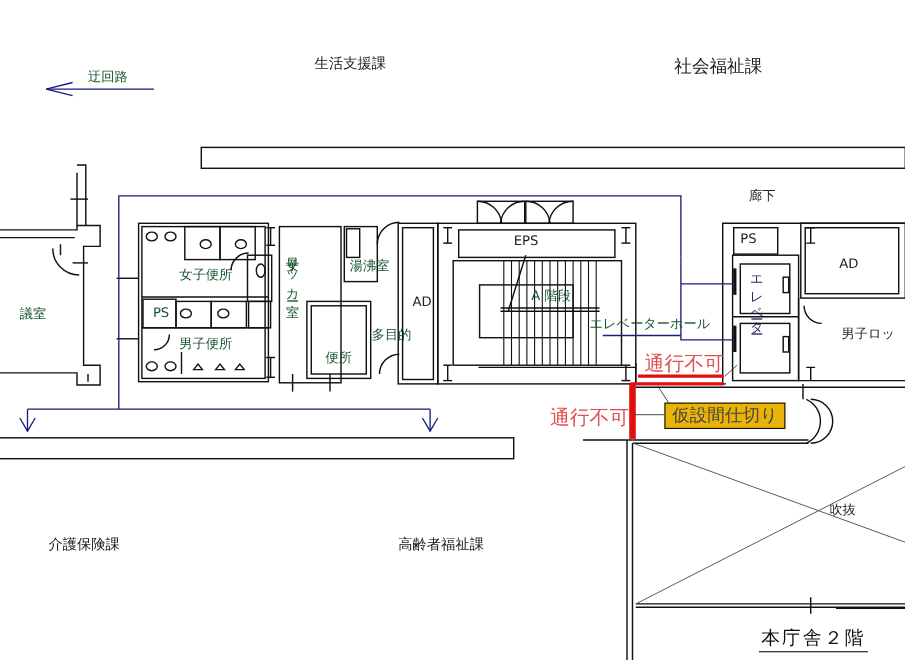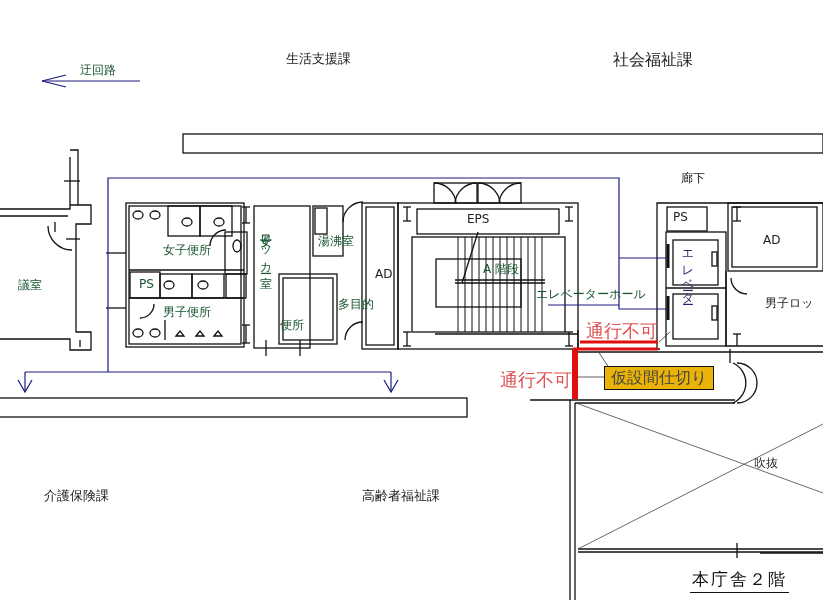--- a/index.html
+++ b/index.html
@@ -211,21 +211,21 @@
 
 <div class="lbl gray" style="left:80px;top:64px;">迂回路</div>
 
 <div class="lbl gray" style="left:0px;top:279px;margin-left:18px;">議室</div>
 <div class="lbl gray" style="left:163px;top:244px;">女子便所</div>
 <div class="lbl gray" style="left:163px;top:306px;">男子便所</div>
 <div class="lbl gray" style="left:139px;top:278px;">PS</div>
 <div class="lbl gray vert" style="left:260px;top:226px;font-size:12px;">女子ロッカー室</div>
 <div class="lbl gray" style="left:318px;top:235px;">湯沸室</div>
 <div class="lbl gray" style="left:290px;top:298px;margin-left:48px;">多目的</div>
-<div class="lbl gray" style="left:280px;top:319px;">便所</div>
+<div class="lbl gray" style="left:296px;top:319px;">便所</div>
 <div class="lbl" style="left:375px;top:268px;">AD</div>
 <div class="lbl" style="left:467px;top:213px;">EPS</div>
 <div class="lbl gray" style="left:483px;top:263px;">A 階段</div>
 <div class="lbl gray" style="left:536px;top:288px;">エレベーターホール</div>
 <div class="lbl blue vert" style="left:682px;top:243px;font-size:12px;">エレベーター</div>
 <div class="lbl" style="left:673px;top:211px;">PS</div>
 <div class="lbl" style="left:763px;top:234px;">AD</div>
 <div class="lbl" style="left:765px;top:297px;">男子ロッ</div>
 <div class="lbl" style="left:681px;top:172px;">廊下</div>
 <div class="lbl" style="left:754px;top:457px;">吹抜</div>

